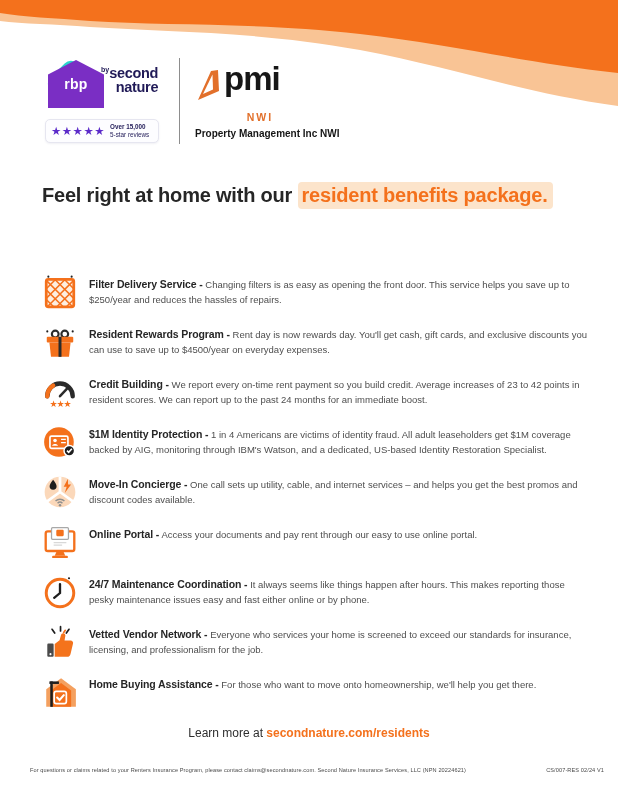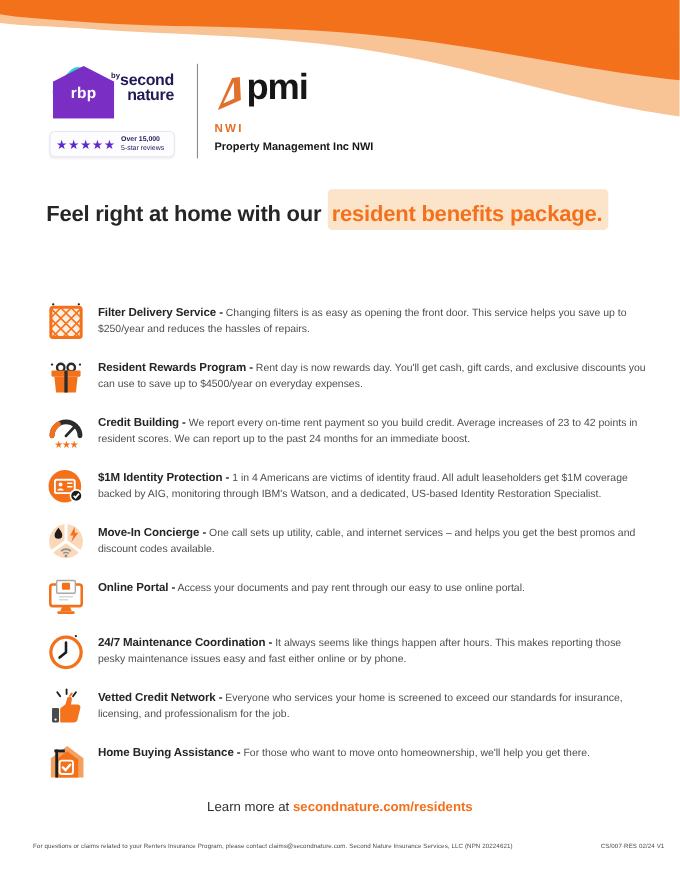--- a/index.html
+++ b/index.html
@@ -29,28 +29,28 @@
                 border-radius:5px;display:flex;align-items:center;padding:0 5px;box-sizing:border-box;
                 box-shadow:0 1px 2px rgba(60,60,120,.08);}
   .stars{color:#5b2ac9;font-size:11.5px;letter-spacing:.5px;white-space:nowrap;font-family:"DejaVu Sans",sans-serif;}
   .review-text{margin-left:5px;font-size:6.3px;color:#201a57;line-height:1.25;}
   .review-text .r1{font-weight:600;}
   .divider{width:1px;background:#8d8d8d;height:86px;margin:2px 15px 0 14px;}
   .pmi-block{padding-top:10px;width:130px;}
   .pmi-top{display:flex;align-items:flex-start;}
   .pmi-mark{margin-top:4px;}
   .pmi-name{font-weight:800;font-size:33px;line-height:.8;color:#161616;letter-spacing:-1px;margin-left:3px;}
-  .pmi-region{color:#e2702b;font-size:10.5px;font-weight:600;letter-spacing:2px;
+  .pmi-region{color:#e2702b;font-size:10.5px;font-weight:600;letter-spacing:2px;text-align:center;
               width:100%;margin-top:5px;}
   .pmi-tagline{font-size:10px;font-weight:bold;color:#161616;margin-top:5px;white-space:nowrap;}
 
   
   .headline{position:absolute;top:169px;left:42px;right:20px;font-size:20px;line-height:1.3;
             font-weight:600;color:#262626;letter-spacing:-.2px;}
-  .headline .hl{color:#f4711c;font-weight:800;background:#fce4cb;padding:12px 5px 3px 4px;border-radius:4px;}
+  .headline .hl{color:#f4711c;font-weight:800;background:#fce4cb;padding:2px 5px 3px 4px;border-radius:4px;}
 
   
   .benefits{position:absolute;top:241px;left:42px;right:30px;margin-top:33px;}
   .benefit-row{display:flex;margin-bottom:14px;min-height:36px;}
   .benefit-icon{width:36px;height:36px;flex:0 0 36px;margin-right:11px;}
   .benefit-icon svg{width:36px;height:36px;display:block;}
   .benefit-text{font-size:9.5px;line-height:1.5;color:#4e4e4e;padding-top:3px;}
   .benefit-title{font-weight:bold;font-size:10.5px;color:#262626;letter-spacing:-.1px;}
 
   
@@ -207,21 +207,21 @@
     <div class="benefit-row">
       <div class="benefit-icon">
         <svg viewBox="0 0 34 34">
           <path d="M12 8.5 l-2.5-3.5 M17.5 6.5 l0-4 M23 8.5 l2.5-3.5" stroke="#1e1e1e" stroke-width="1.6" stroke-linecap="round"></path>
           <path d="M20.5 8 l1.5-2" stroke="#f4711c" stroke-width="1.6" stroke-linecap="round"></path>
           <rect x="5" y="18.5" width="6" height="12.5" rx="1" fill="#4a4a4a"></rect>
           <circle cx="8" cy="28.5" r="1" fill="#ffffff"></circle>
           <path d="M12 31 V19 l4.6-3.6 1.4-5.2 a2.1 2.1 0 0 1 4.1 0.7 L21.3 15.5 H27 a2.4 2.4 0 0 1 2.3 3 l-2.3 9.5 A3.5 3.5 0 0 1 23.6 31 Z" fill="#f4731c"></path>
         </svg>
       </div>
-      <div class="benefit-text"><span class="benefit-title">Vetted Credit Network -</span> <span>Everyone who services your home is screened to exceed our standards for insurance, licensing, and professionalism for the job.</span></div>
+      <div class="benefit-text"><span class="benefit-title">Vetted Vendor Network -</span> <span>Everyone who services your home is screened to exceed our standards for insurance, licensing, and professionalism for the job.</span></div>
     </div>
 
     <div class="benefit-row">
       <div class="benefit-icon">
         <svg viewBox="0 0 34 34">
           <path d="M18 4 L32 14.5 V31 H4 V14.5 Z" fill="#f4a05f"></path>
           <path d="M18 8.5 L27.5 15.5 V31 H8.5 V15.5 Z" fill="#f4711c"></path>
           <rect x="7" y="7" width="9" height="2.4" fill="#1e1e1e"></rect>
           <rect x="7.8" y="7" width="2.4" height="24" fill="#1e1e1e"></rect>
           <rect x="11.5" y="16.5" width="11.5" height="11.5" rx="2" fill="#f4711c" stroke="#ffffff" stroke-width="1.6"></rect>

